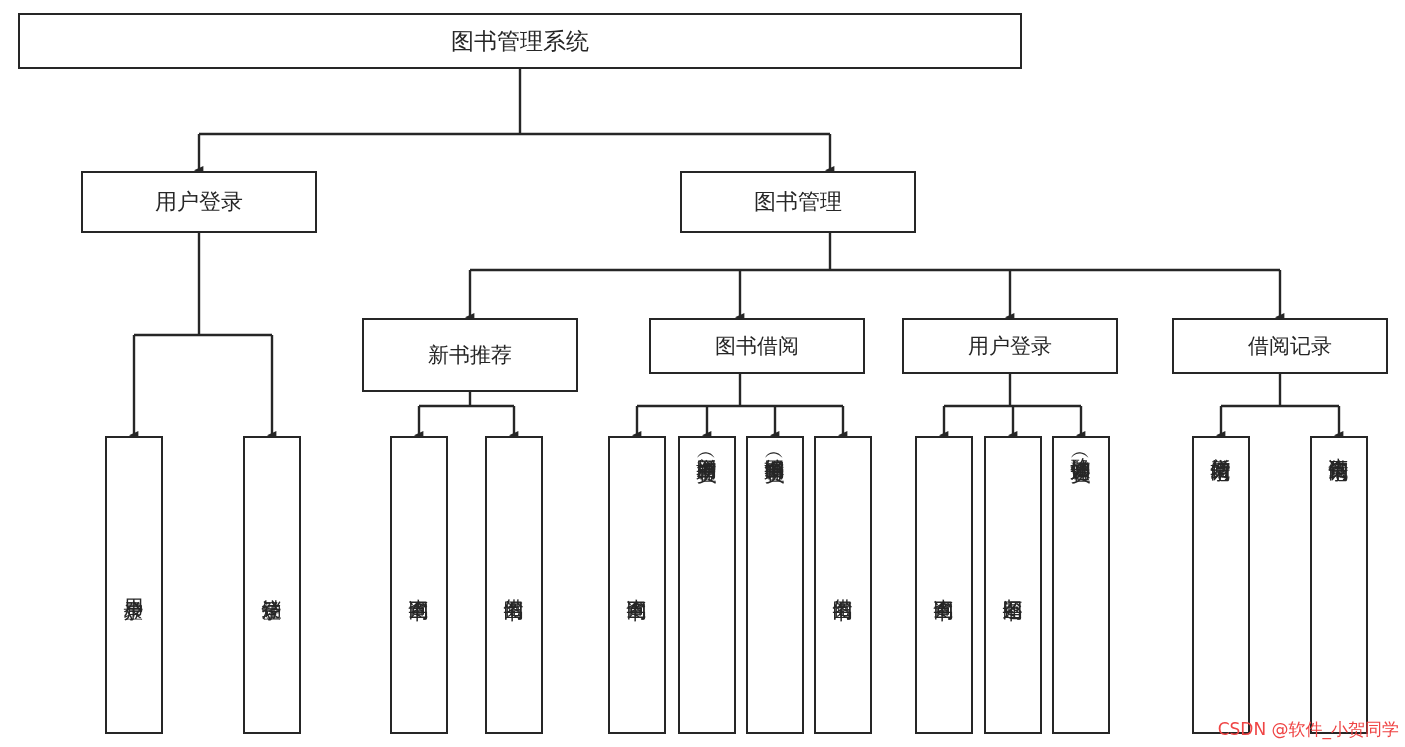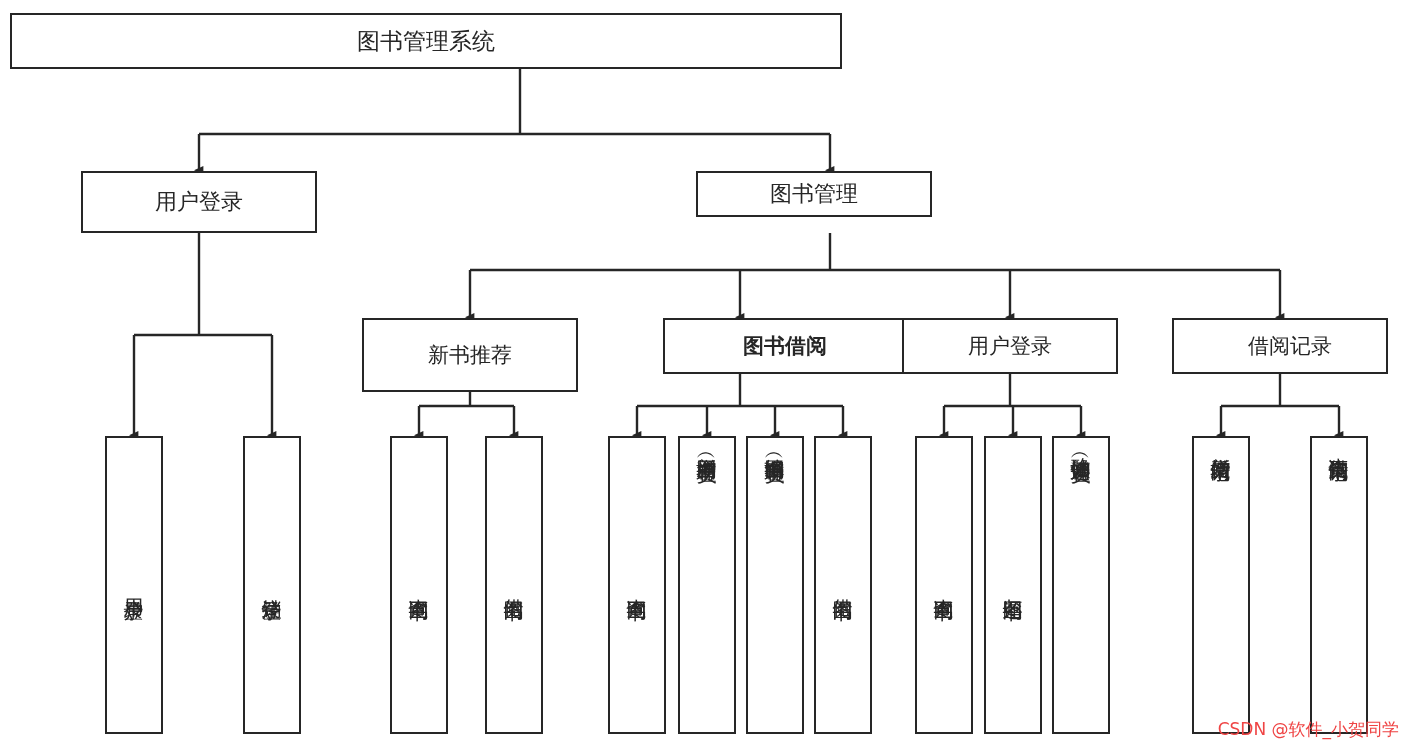--- a/index.html
+++ b/index.html
@@ -108,33 +108,33 @@
         <line x1="1013" y1="406" x2="1013" y2="435" marker-end="url(#arrowhead)"></line>
         <line x1="1081" y1="406" x2="1081" y2="435" marker-end="url(#arrowhead)"></line>
         <line x1="1280" y1="374" x2="1280" y2="406"></line>
         <line x1="1221" y1="406" x2="1339" y2="406"></line>
         <line x1="1221" y1="406" x2="1221" y2="435" marker-end="url(#arrowhead)"></line>
         <line x1="1339" y1="406" x2="1339" y2="435" marker-end="url(#arrowhead)"></line>
       </g>
   </svg>
 
   <div id="nodes-layer">
-      <div class="node-box lvl0" style="left: 10px; top: 13px; width: 832px; height: 56px; justify-content: center;">
+      <div class="node-box lvl0" style="left: 18px; top: 13px; width: 1004px; height: 56px; justify-content: center;">
         <div class="node-label">图书管理系统</div>
       </div>
       <div class="node-box lvl1" style="left: 81px; top: 171px; width: 236px; height: 62px;">
         <div class="node-label">用户登录</div>
       </div>
-      <div class="node-box lvl1" style="left: 696px; top: 171px; width: 236px; height: 46px; font-family: Liberation Serif, serif;">
+      <div class="node-box lvl1" style="left: 680px; top: 171px; width: 236px; height: 62px; font-family: Liberation Serif, serif;">
         <div class="node-label">图书管理</div>
       </div>
       <div class="node-box lvl2" style="left: 362px; top: 318px; width: 216px; height: 74px;">
         <div class="node-label">新书推荐</div>
       </div>
-      <div class="node-box lvl2" style="left: 663px; top: 318px; width: 244px; height: 56px; font-weight: bold;">
+      <div class="node-box lvl2" style="left: 649px; top: 318px; width: 216px; height: 56px;">
         <div class="node-label">图书借阅</div>
       </div>
       <div class="node-box lvl2" style="left: 902px; top: 318px; width: 216px; height: 56px;">
         <div class="node-label">用户登录</div>
       </div>
       <div class="node-box lvl2" style="left: 1172px; top: 318px; width: 216px; height: 56px; padding-left: 20px;">
         <div class="node-label">借阅记录</div>
       </div>
       <div class="node-box leaf center-v" style="left: 105px; top: 436px; width: 58px; height: 298px;">
         <div class="node-label">用户登录</div>

